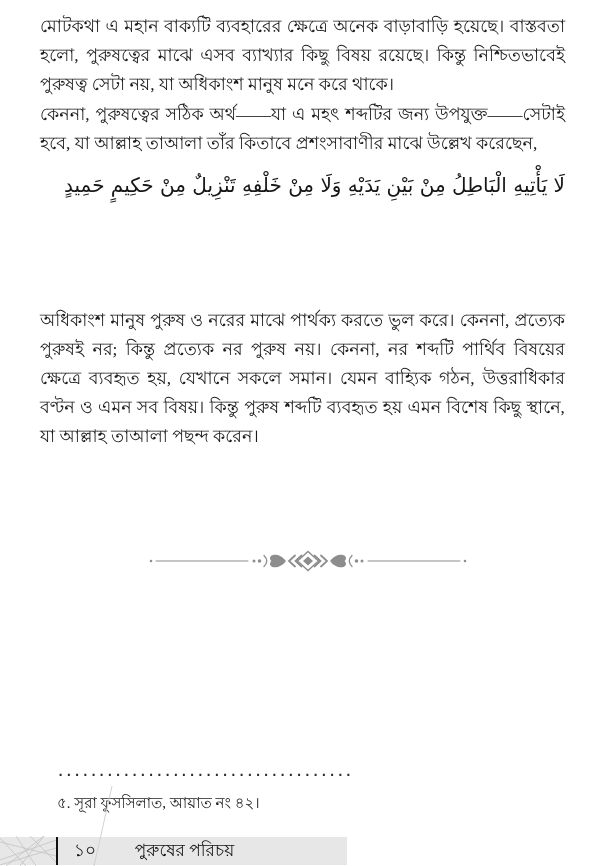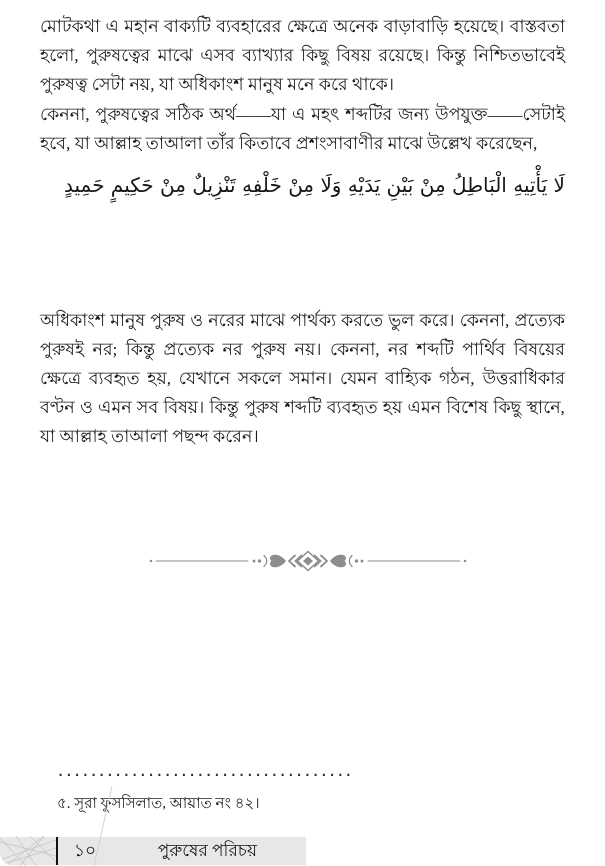--- a/index.html
+++ b/index.html
@@ -3,21 +3,20 @@
 <meta charset="utf-8">
 <style>
   html,body{margin:0;padding:0;background:#ffffff;}
   .page{
     position:relative;
     width:605px;height:866px;
     background:#ffffff;
     overflow:hidden;
     font-family:"Liberation Serif", serif;
     color:#1a1a1a;
-    border-radius:14px;
   }
   .content{position:absolute;left:40px;right:40px;top:0;bottom:0;}
   .body-text{
     margin:0;
     font-size:17.5px;
     line-height:29px;
     text-align:justify;
     color:#1a1a1a;
   }
   .para1{position:absolute;left:0;right:0;top:12px;}
@@ -49,34 +48,35 @@
     margin-top:14px;
     font-size:15px;
     line-height:22px;
     color:#1a1a1a;
   }
 
   .footer-bar{
     position:absolute;left:0;top:837px;
     width:306px;height:28px;
     background:#e7e7e7;
+    padding-left:41px;
   }
   .footer-divider{
     position:absolute;left:56px;top:0;
     width:2px;height:28px;
     background:#111111;
   }
   .page-number{
     position:absolute;left:62px;top:0;width:46px;
     text-align:center;
     font-size:17px;line-height:28px;color:#111111;
   }
   .chapter-title{
     position:absolute;left:112px;top:0;width:145px;
-    text-align:right;
+    text-align:center;
     font-size:17px;line-height:28px;color:#111111;
   }
   .corner-web{position:absolute;left:0;top:836px;z-index:3;}
   .long-diagonal{position:absolute;left:85px;top:786px;z-index:3;}
 </style>
 </head>
 <body>
 
 <div class="page">
 

